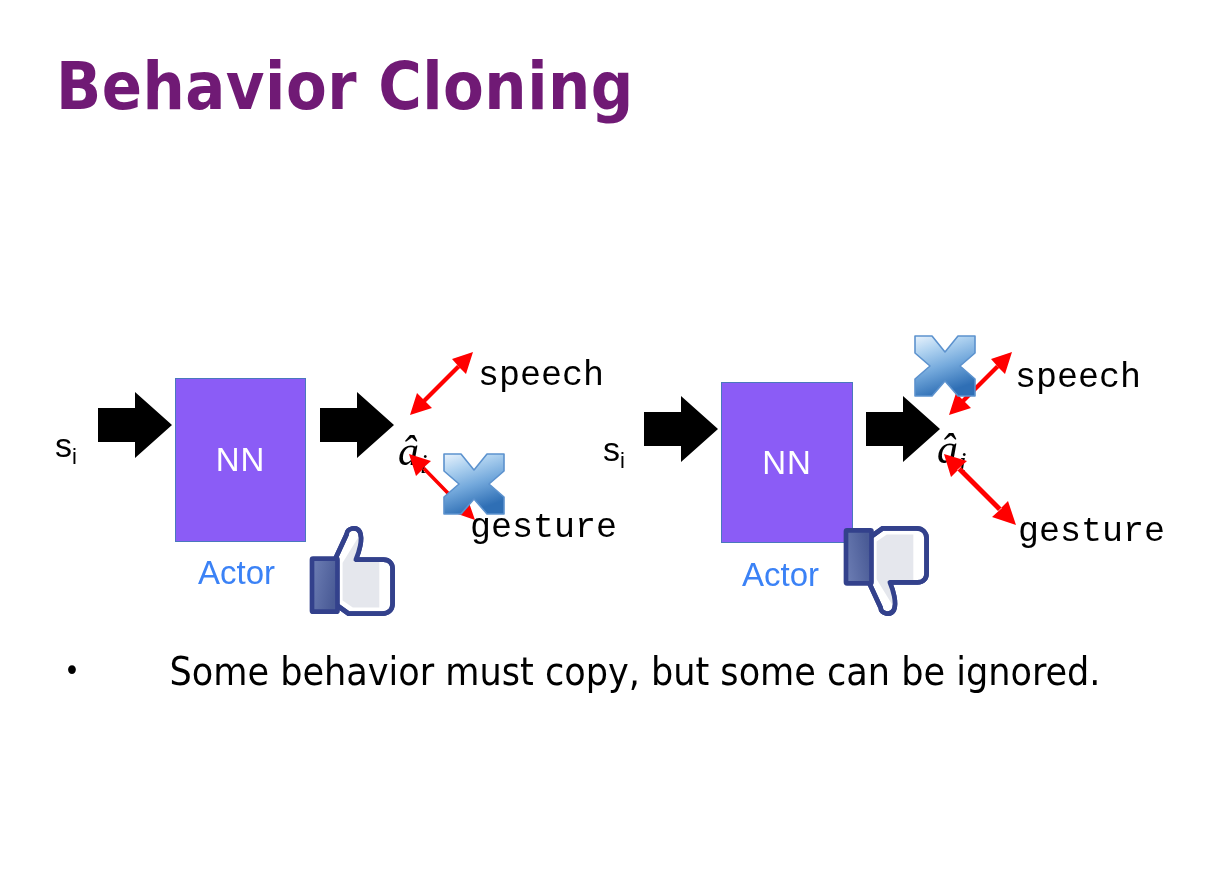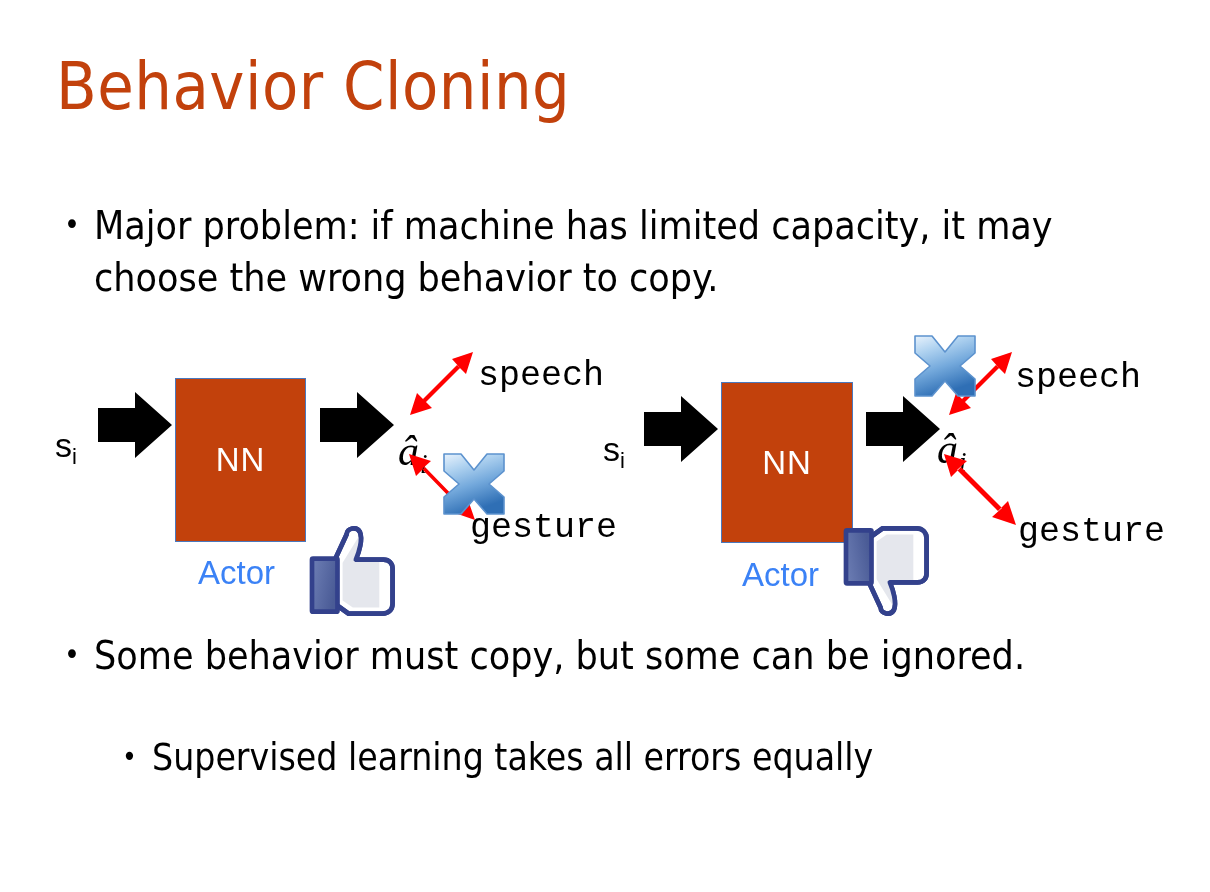--- a/index.html
+++ b/index.html
@@ -20,24 +20,24 @@
     overflow: hidden;
   }
 
   
   .slide-title {
     position: absolute;
     left: 56px;
     top: 48px;
     font-family: "DejaVu Sans Condensed", "Liberation Sans Narrow", "Liberation Sans", sans-serif;
     font-stretch: condensed;
-    font-weight: 400;
+    font-weight: 700;
     font-size: 66px;
     line-height: 78px;
-    color: #c2410c;
+    color: #701a75;
     letter-spacing: 0.5px;
     white-space: nowrap;
   }
 
   
   .bullet-block {
     position: absolute;
     color: #000000;
     font-family: "Liberation Sans Narrow", "DejaVu Sans Condensed", "Liberation Sans", sans-serif;
     font-stretch: condensed;
@@ -69,36 +69,36 @@
   .bullet-l2::before {
     content: "\2022";
     position: absolute;
     left: 8px;
     top: -1px;
     font-size: 28px;
     line-height: 52px;
   }
 
   #bullet-top   { left: 56px; top: 200px; width: 1070px; }
-  #bullet-bot-1 { left: 56px; top: 630px; width: 1120px; }
+  #bullet-bot-1 { left: 56px; top: 646px; width: 1120px; text-align: center; }
   #bullet-bot-2 { left: 56px; top: 732px; width: 1120px; }
 
   
   .diagram {
     position: absolute;
     top: 330px;
     width: 600px;
     height: 300px;
   }
   #diagram-left  { left: 20px; }
   #diagram-right { left: 560px; }
 
   .nn-box {
     position: absolute;
-    background: #c2410c;
+    background: #8b5cf6;
     border: 1.5px solid #4a78bd;
     box-sizing: border-box;
     display: flex;
     align-items: center;
     justify-content: center;
   }
   .nn-label {
     color: #ffffff;
     font-family: "Liberation Sans", sans-serif;
     font-size: 33px;
@@ -160,23 +160,20 @@
     pointer-events: none;
   }
 </style>
 </head>
 <body>
 
 <div id="slide">
 
   <div class="slide-title">Behavior Cloning</div>
 
-  <div class="bullet-block" id="bullet-top">
-    <span class="bullet-l1">Major problem: if machine has limited capacity, it may choose the wrong behavior to copy.</span>
-  </div>
 
   <div class="diagram" id="diagram-left">
 
     <div class="state-label" style="left:12px; top:96px;">
       <span>s</span><sub>i</sub>
     </div>
 
     <div class="nn-box" style="left:155px; top:48px; width:131px; height:164px;">
       <span class="nn-label">NN</span>
     </div>
@@ -341,17 +338,14 @@
                  L 36 86 L 22 76 L 22 34 Z" fill="none" stroke="#33418C" stroke-width="4.6" stroke-linejoin="round"></path>
         <rect x="0" y="32" width="25" height="52" rx="1" fill="url(#thumbCuffR)" stroke="#33418C" stroke-width="4.6"></rect>
       </g>
     </svg>
   </div>
 
   <div class="bullet-block" id="bullet-bot-1">
     <span class="bullet-l1">Some behavior must copy, but some can be ignored.</span>
   </div>
 
-  <div class="bullet-block" id="bullet-bot-2">
-    <span class="bullet-l2">Supervised learning takes all errors equally</span>
-  </div>
 
 </div>
 
 </body></html>

